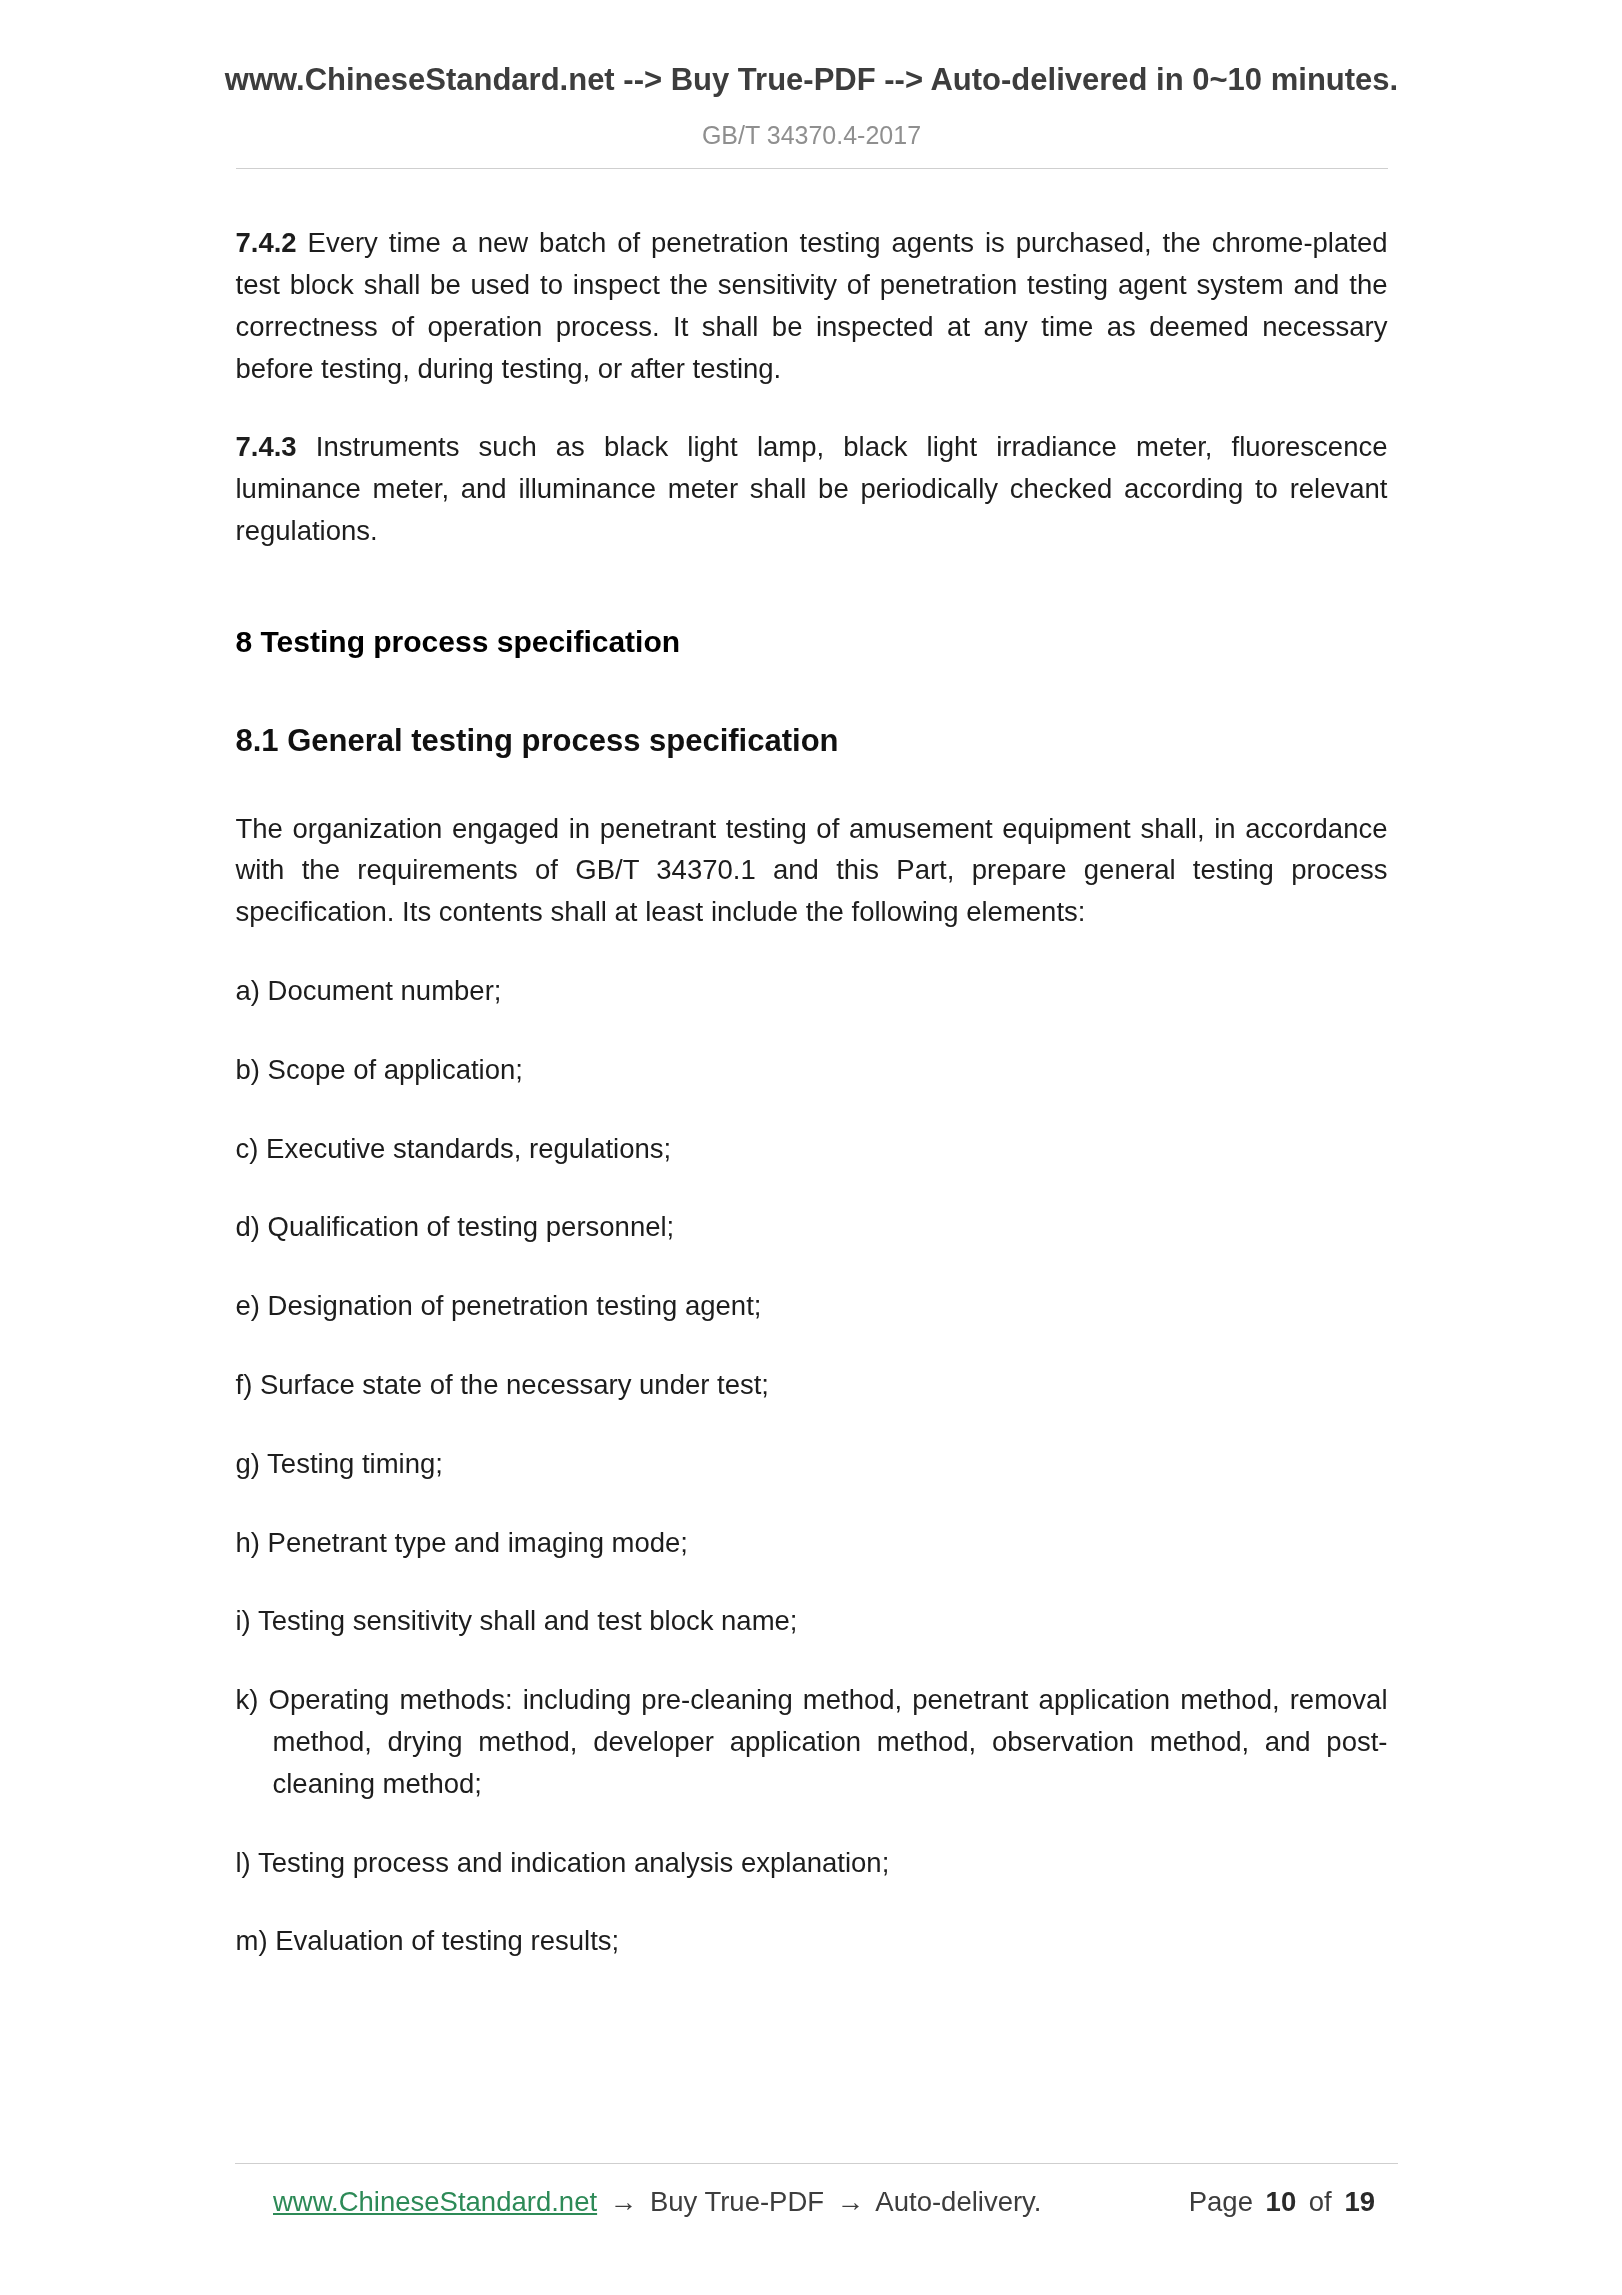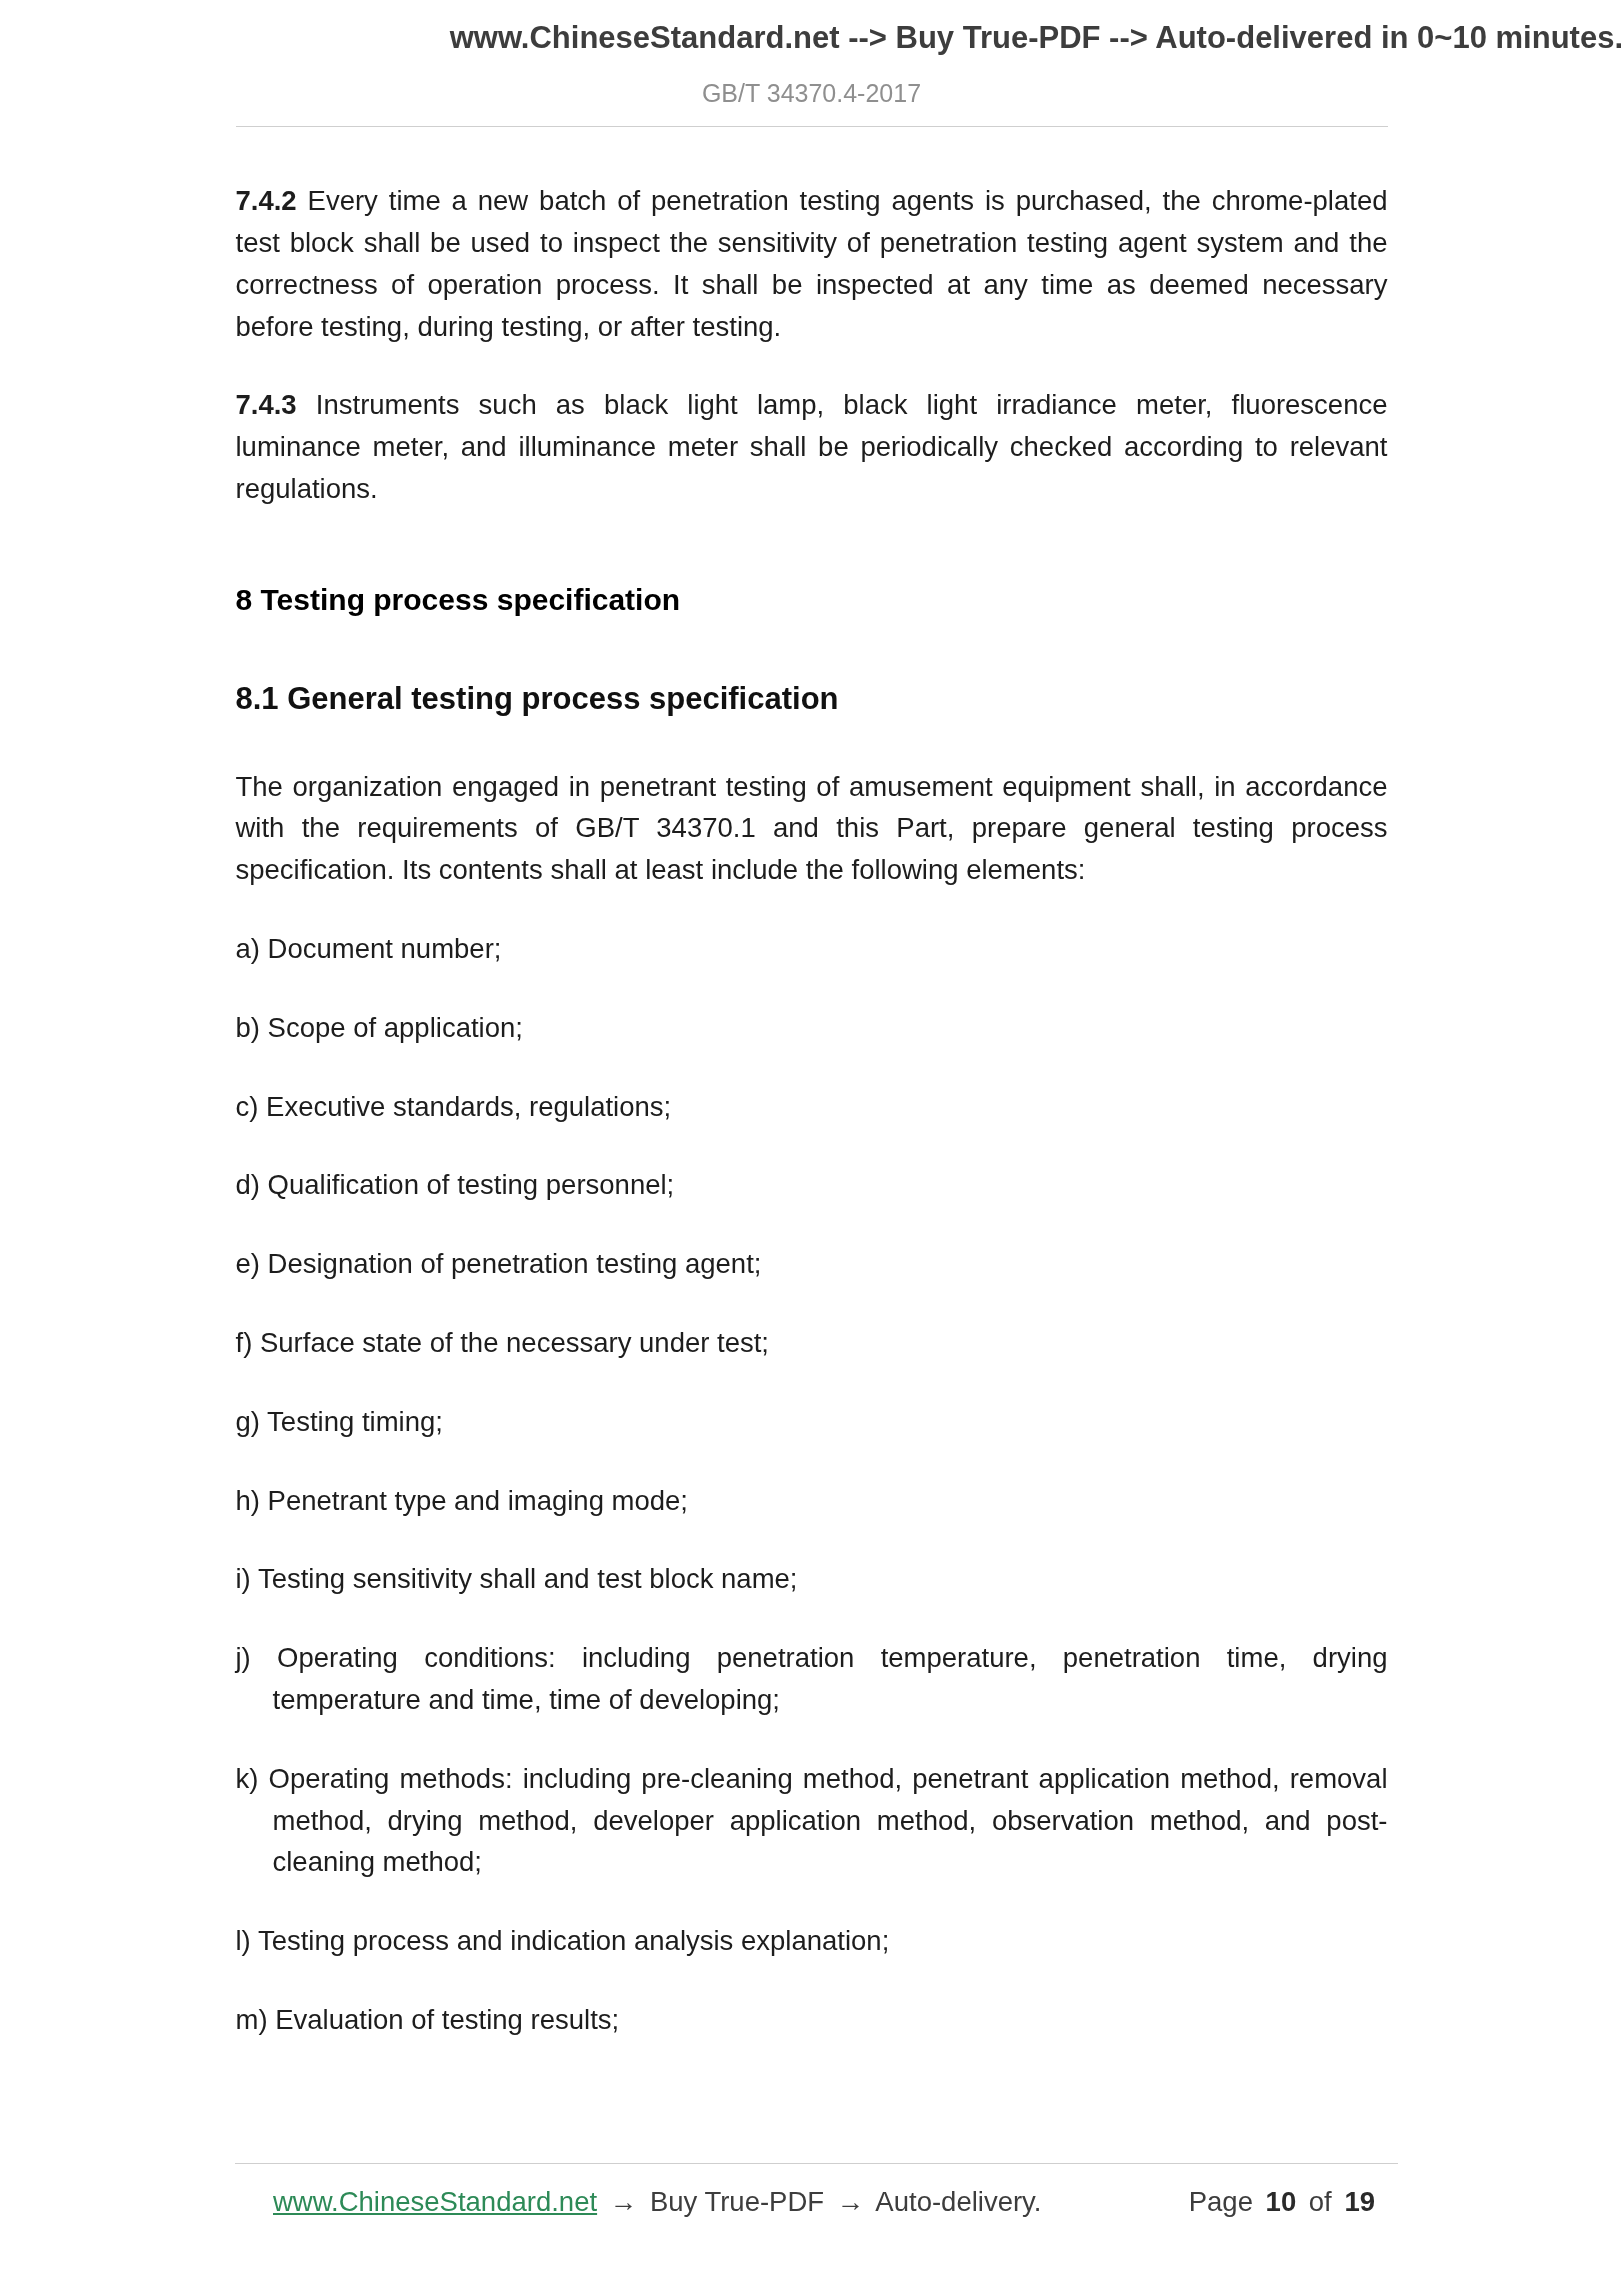--- a/index.html
+++ b/index.html
@@ -14,22 +14,22 @@
     overflow: hidden;
   }
 
   .content {
     width: 1152px;
     margin: 0 auto;
   }
 
   
   .promo {
-    padding-top: 20px;
-    text-align: right;
+    padding-top: 62px;
+    text-align: center;
     font-size: 31px;
     font-weight: bold;
     color: #3d3d3d;
   }
   .doc-number {
     margin-top: 23px;
     text-align: center;
     font-size: 25px;
     color: #8f8f8f;
   }
@@ -163,24 +163,20 @@
         <span class="marker">g)</span>
         <span>Testing timing;</span>
       </div>
       <div class="list-item">
         <span class="marker">h)</span>
         <span>Penetrant type and imaging mode;</span>
       </div>
       <div class="list-item">
         <span class="marker">i)</span>
         <span>Testing sensitivity shall and test block name;</span>
-      </div>
-      <div class="list-item">
-        <span class="marker">j)</span>
-        <span>Operating conditions: including penetration temperature, penetration time, drying temperature and time, time of developing;</span>
       </div>
       <div class="list-item">
         <span class="marker">k)</span>
         <span>Operating methods: including pre-cleaning method, penetrant application method, removal method, drying method, developer application method, observation method, and post-cleaning method;</span>
       </div>
       <div class="list-item">
         <span class="marker">l)</span>
         <span>Testing process and indication analysis explanation;</span>
       </div>
       <div class="list-item">

